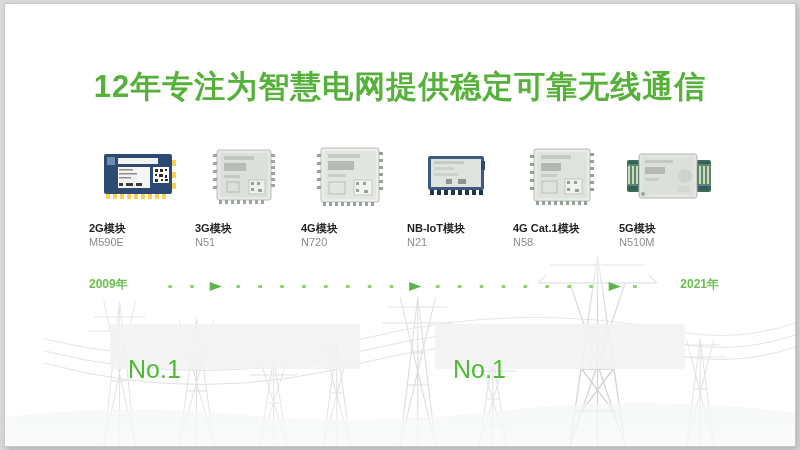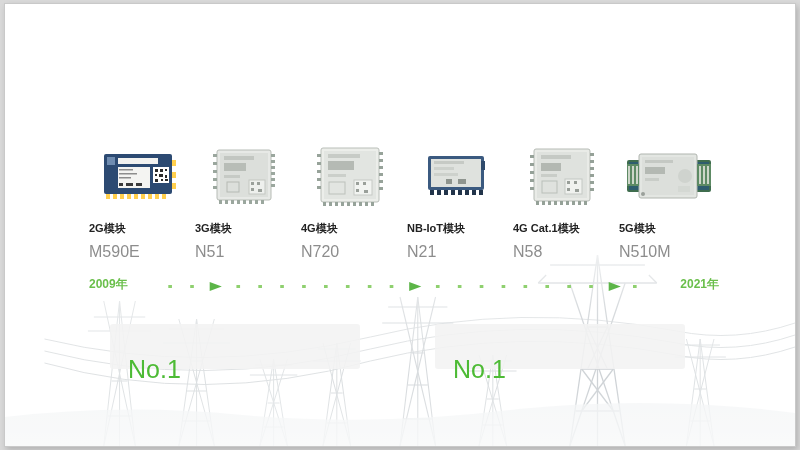--- a/index.html
+++ b/index.html
@@ -43,21 +43,21 @@
     display:flex;align-items:flex-end;justify-content:space-between;
   }
   .product{
     width:100px;display:flex;flex-direction:column;
   }
   .shot{height:72px;display:flex;align-items:center;justify-content:center;}
   .pname{
     margin-top:9px;font-size:11px;font-weight:bold;color:#222;white-space:nowrap;
   }
   .pmodel{
-    margin-top:7px;font-size:16px;color:#8d8d8d;white-space:nowrap;
+    font-size:11px;color:#8d8d8d;white-space:nowrap;
   }
 
   
   .timeline{
     position:absolute;top:271px;left:84px;width:630px;height:18px;
     display:flex;align-items:center;justify-content:space-between;gap:17px;
   }
   .year{font-size:12px;font-weight:bold;color:#6abf4b;white-space:nowrap;}
   .track{flex:1;height:12px;margin:0 16px;position:relative;}
 
@@ -141,20 +141,21 @@
         <path d="M690 215 L704 108 L718 215 M694 190 L714 190 M698 158 L710 158"></path>
         <path d="M678 126 L730 126 M684 114 L724 114 M704 108 L704 215"></path>
         <path d="M690 215 L718 108 M718 215 L690 108"></path>
       </g>
 
       <path d="M0 186 Q120 172 240 184 Q380 196 520 178 Q660 164 800 182 L800 215 L0 215 Z" fill="#eef0f1" opacity="0.75" stroke="none"></path>
     </svg>
   </div>
   <div class="fog"></div>
 
+  <div class="title">12年专注为智慧电网提供稳定可靠无线通信</div>
 
   <div class="products">
 
     <div class="product">
       <div class="shot">
         <svg width="78" height="52" viewBox="0 0 78 52" aria-hidden="true">
           <rect x="4" y="4" width="68" height="40" rx="2" fill="#2c4a72"></rect>
           <rect x="4" y="4" width="68" height="40" rx="2" fill="none" stroke="#1d3characters"></rect>
           <rect x="7" y="7" width="8" height="8" fill="#6f8cb0"></rect>
           <rect x="18" y="8" width="40" height="6" fill="#f2f2f0"></rect>

